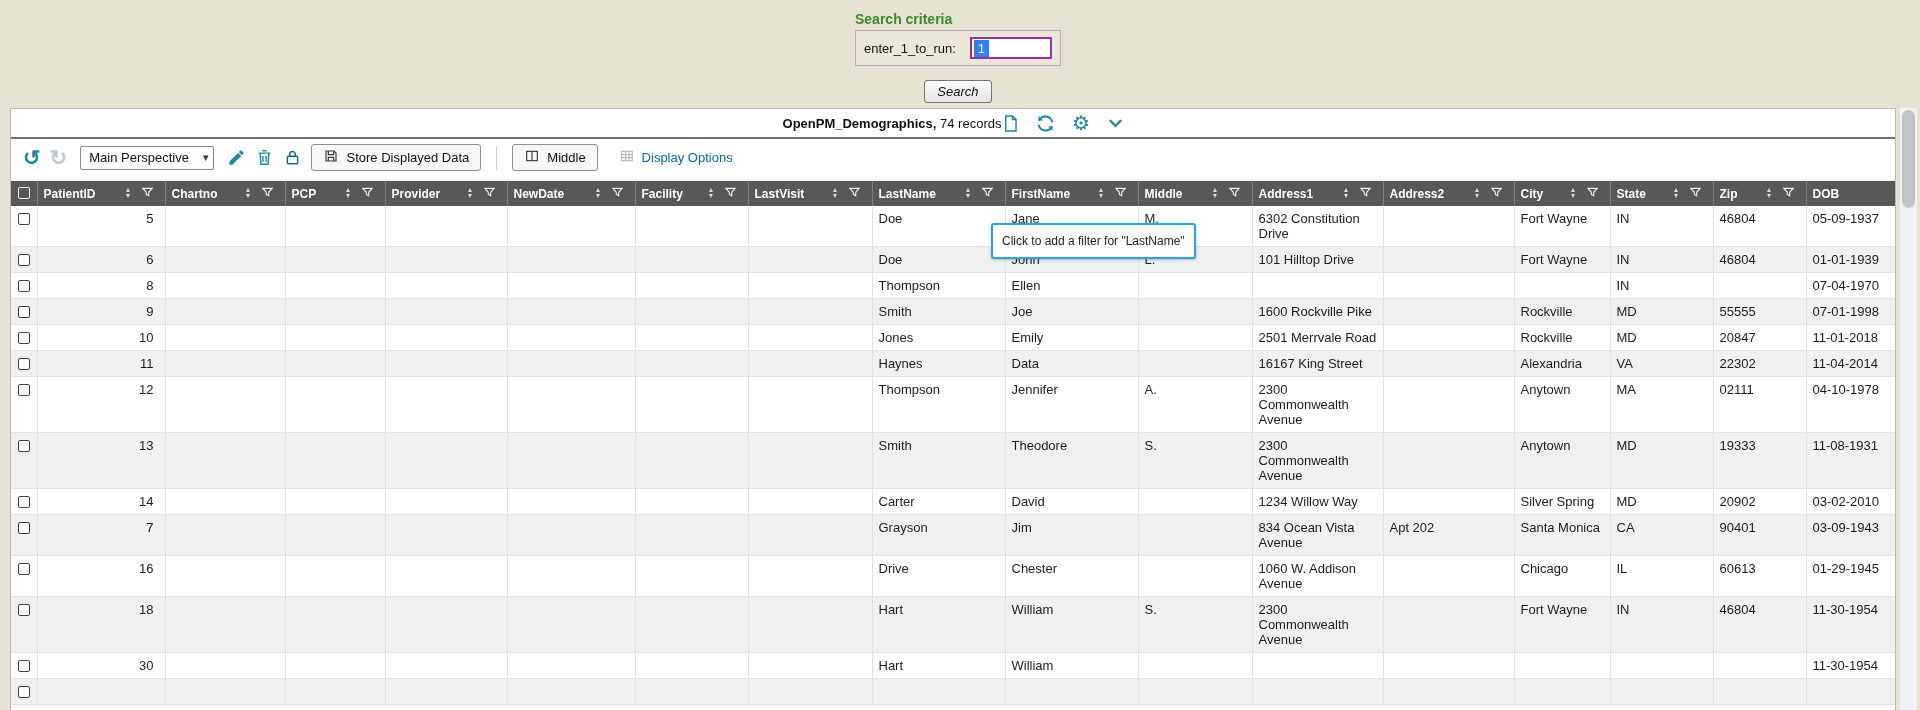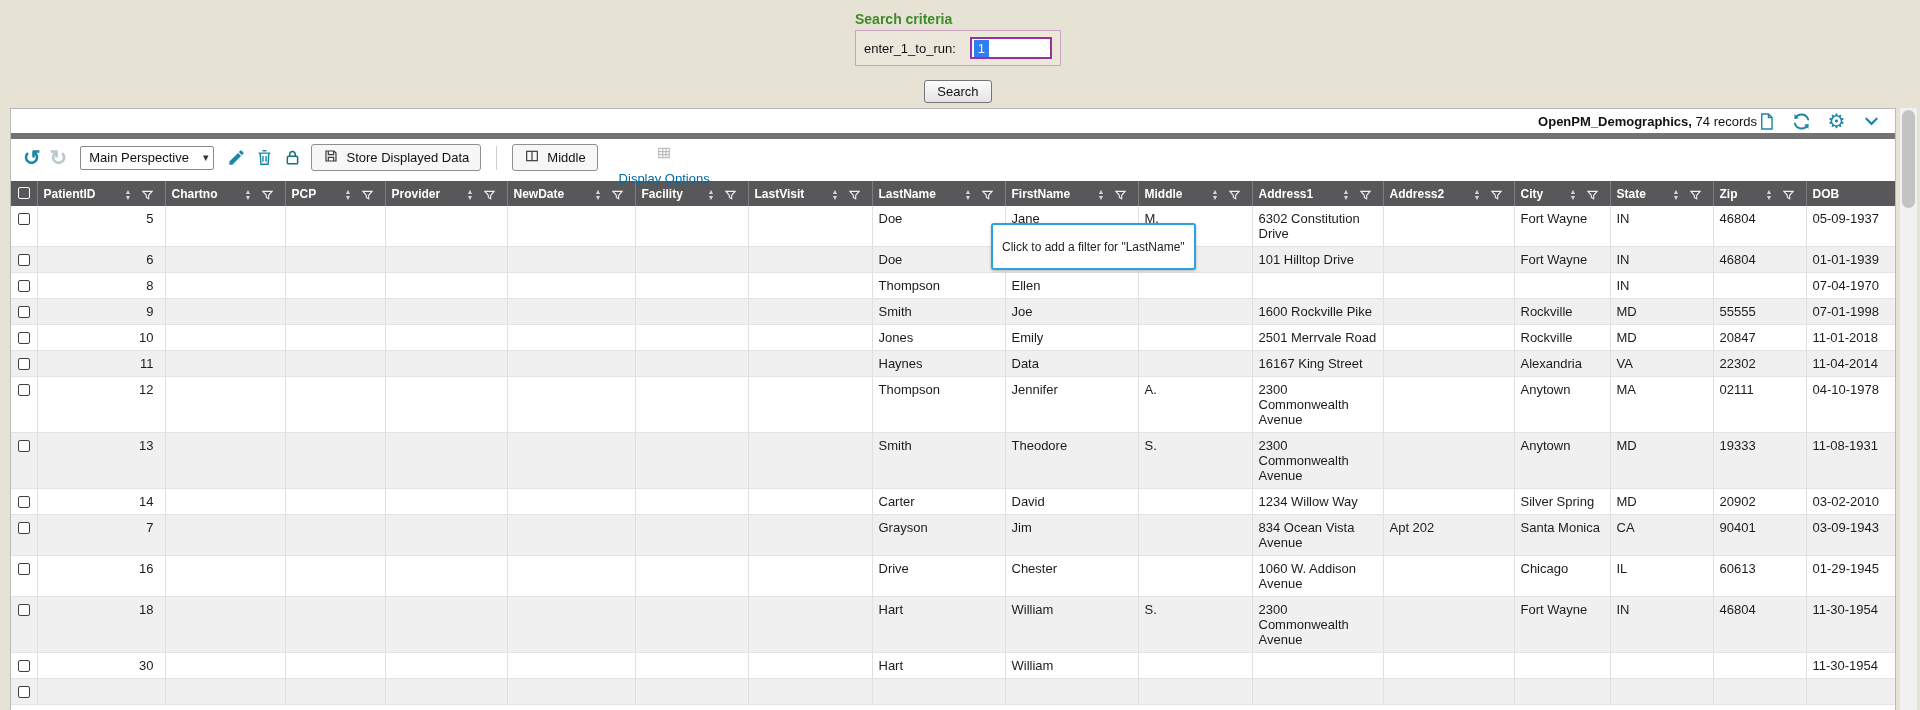--- a/index.html
+++ b/index.html
@@ -6,66 +6,66 @@
   html,body { width:1920px; height:710px; overflow:hidden; }
   body { background:#e7e3d4; font-family:"Liberation Sans", sans-serif; position:relative; }
 
   
   .search-area { position:absolute; left:855px; top:11px; display:flex; flex-direction:column; }
   .search-title { color:#3c8a28; font-weight:bold; font-size:14px; margin-bottom:3px; }
   .search-box { display:flex; align-items:center; gap:14px; border:1px solid #c9a2c4; padding:6px 8px; background:rgba(255,255,255,0.18); }
   .run-label { font-size:13px; color:#111; white-space:nowrap; }
   .run-input { width:82px; height:22px; border:2px solid #9b30a0; background:#fff; display:flex; align-items:center; padding-left:2px; cursor:text; }
   .run-input .selval { background:#2e7ff2; color:#fff; font-size:13px; line-height:17px; padding:0 4px; }
-  .search-btn { margin-top:14px; align-self:center; font-family:inherit; font-size:13px; color:#111; padding:3px 12px; border:1px solid #757575; border-radius:3px; background:linear-gradient(#fcfcfc,#e4e4e4); cursor:pointer; }
+  .search-btn { margin-top:14px; align-self:center; font-family:inherit; font-size:13px; color:#111; padding:3px 12px; border:1px solid #757575; border-radius:3px; background:linear-gradient(#fcfcfc,#e4e4e4); cursor:pointer;font-style:italic; }
 
   
   .panel { position:absolute; left:10px; top:108px; right:24px; bottom:-40px; background:#fff; border:1px solid #b9b9b9; }
-  .panel-hdr { height:30px; display:flex; align-items:center; justify-content:flex-end; padding:0 14px 0 16px; border-bottom:6px solid #737373; }
+  .panel-hdr { height:30px; display:flex; align-items:center; justify-content:center; padding:0 14px 0 16px; border-bottom:2px solid #737373; }
   .panel-title { font-size:13px; color:#111; }
   .pt-bold { font-weight:bold; }
   .panel-icons { display:flex; align-items:center; gap:16px; }
   .pi { width:19px; height:19px; display:inline-flex; align-items:center; justify-content:center; cursor:pointer; }
   .pi svg { width:100%; height:100%; }
   .pi.gear-glyph { font-size:20px; line-height:19px; color:#1b87a6; }
 
   
   .toolbar { height:37px; display:flex; align-items:center; padding:0 12px; gap:9px; }
   .tb-ico { font-size:21px; font-weight:bold; color:#1b87a6; line-height:1; cursor:pointer; }
   .tb-ico.redo { color:#b9c9cc; }
   .perspective { height:24px; border:1px solid #8a8a8a; border-radius:2px; background:#fefefe; display:inline-flex; align-items:center; padding:0 5px 0 8px; gap:14px; font-size:13px; color:#111; margin:0 4px; cursor:pointer; }
   .sel-arrow { font-size:11px; color:#333; }
   .tb-svg { width:19px; height:19px; display:inline-flex; cursor:pointer; }
   .tb-svg svg { width:100%; height:100%; }
   .vsep { width:1px; height:24px; background:#cfcfcf; margin:0 6px; }
   .tb-btn { display:inline-flex; align-items:center; gap:7px; height:27px; padding:0 11px; border:1px solid #8f8f8f; border-radius:3px; background:#f7f7f7; font-family:inherit; font-size:13px; color:#111; cursor:pointer; }
   .tb-btn svg { width:16px; height:16px; }
-  .tb-btn.disabled { border-color:transparent; background:transparent; color:#0369a1; cursor:default;flex-direction:column; }
+  .tb-btn.disabled { border-color:transparent; background:transparent; color:#0369a1; cursor:default; }
 
   
   .grid-wrap { margin-top:5px; overflow:hidden; width:100%; }
   table.grid { border-collapse:collapse; table-layout:fixed; }
   th.gh { background:#58585a; height:25px; padding:0; border-right:1px solid #7e7e80; }
-  .gh-in { display:flex; align-items:flex-end; padding:0 12px 0 6px; gap:10px; }
+  .gh-in { display:flex; align-items:flex-start; padding:0 12px 0 6px; gap:10px; }
   .gh-label { color:#fff; font-size:12px; font-weight:bold; white-space:nowrap; overflow:hidden; margin-right:auto; text-align:left; }
   .sorter { display:flex; flex-direction:column; line-height:6px; font-size:7px; color:#d6d6d6; cursor:pointer; }
   .sorter i { font-style:normal; }
   svg.funnel { width:11px; height:11px; flex:none; cursor:pointer; }
   svg.funnel path { fill:none; stroke:#efefef; stroke-width:1.2; }
   th.cb-head { text-align:center; vertical-align:middle; }
   .cb { display:inline-block; width:12px; height:12px; border:1.5px solid #3f3f3f; border-radius:2px; background:#fff; cursor:pointer; }
   .cb-white { border-color:#fff; background:transparent; }
   tbody tr { height:26px; background:#fff; }
   tbody tr.alt { background:#f0f0f0; }
   tbody td { font-size:13px; color:#1c1c1c; vertical-align:top; padding:5px 5px 5px 6px; line-height:15px; border-right:1px solid #e0e0e0; border-bottom:1px solid #e3e3e3; overflow-wrap:break-word; }
   td.num { text-align:right; padding-right:11px; }
   td.cbc { padding:7px 0 0 7px; }
 
   
-  .tooltip { position:absolute; left:980px; top:114px; height:47px; padding:0 9px; background:#fff; border:2px solid #2ba3dc; border-radius:3px; display:inline-flex; align-items:center; font-size:12px; color:#222; white-space:nowrap; box-shadow:0 1px 3px rgba(0,0,0,0.25); z-index:5; }
+  .tooltip { position:absolute; left:980px; top:114px; height:36px; padding:0 9px; background:#fff; border:2px solid #2ba3dc; border-radius:3px; display:inline-flex; align-items:center; font-size:12px; color:#222; white-space:nowrap; box-shadow:0 1px 3px rgba(0,0,0,0.25); z-index:5; }
 
   
   .vscroll { position:absolute; top:108px; right:3px; bottom:0; width:17px; background:#f1f1f1; }
   .vthumb { position:absolute; top:2px; left:2px; width:13px; height:98px; background:#c3c3c3; border-radius:7px; cursor:pointer; }
 </style>
 </head>
 <body>
 
 <div class="search-area">
   <div class="search-title">Search criteria</div>

